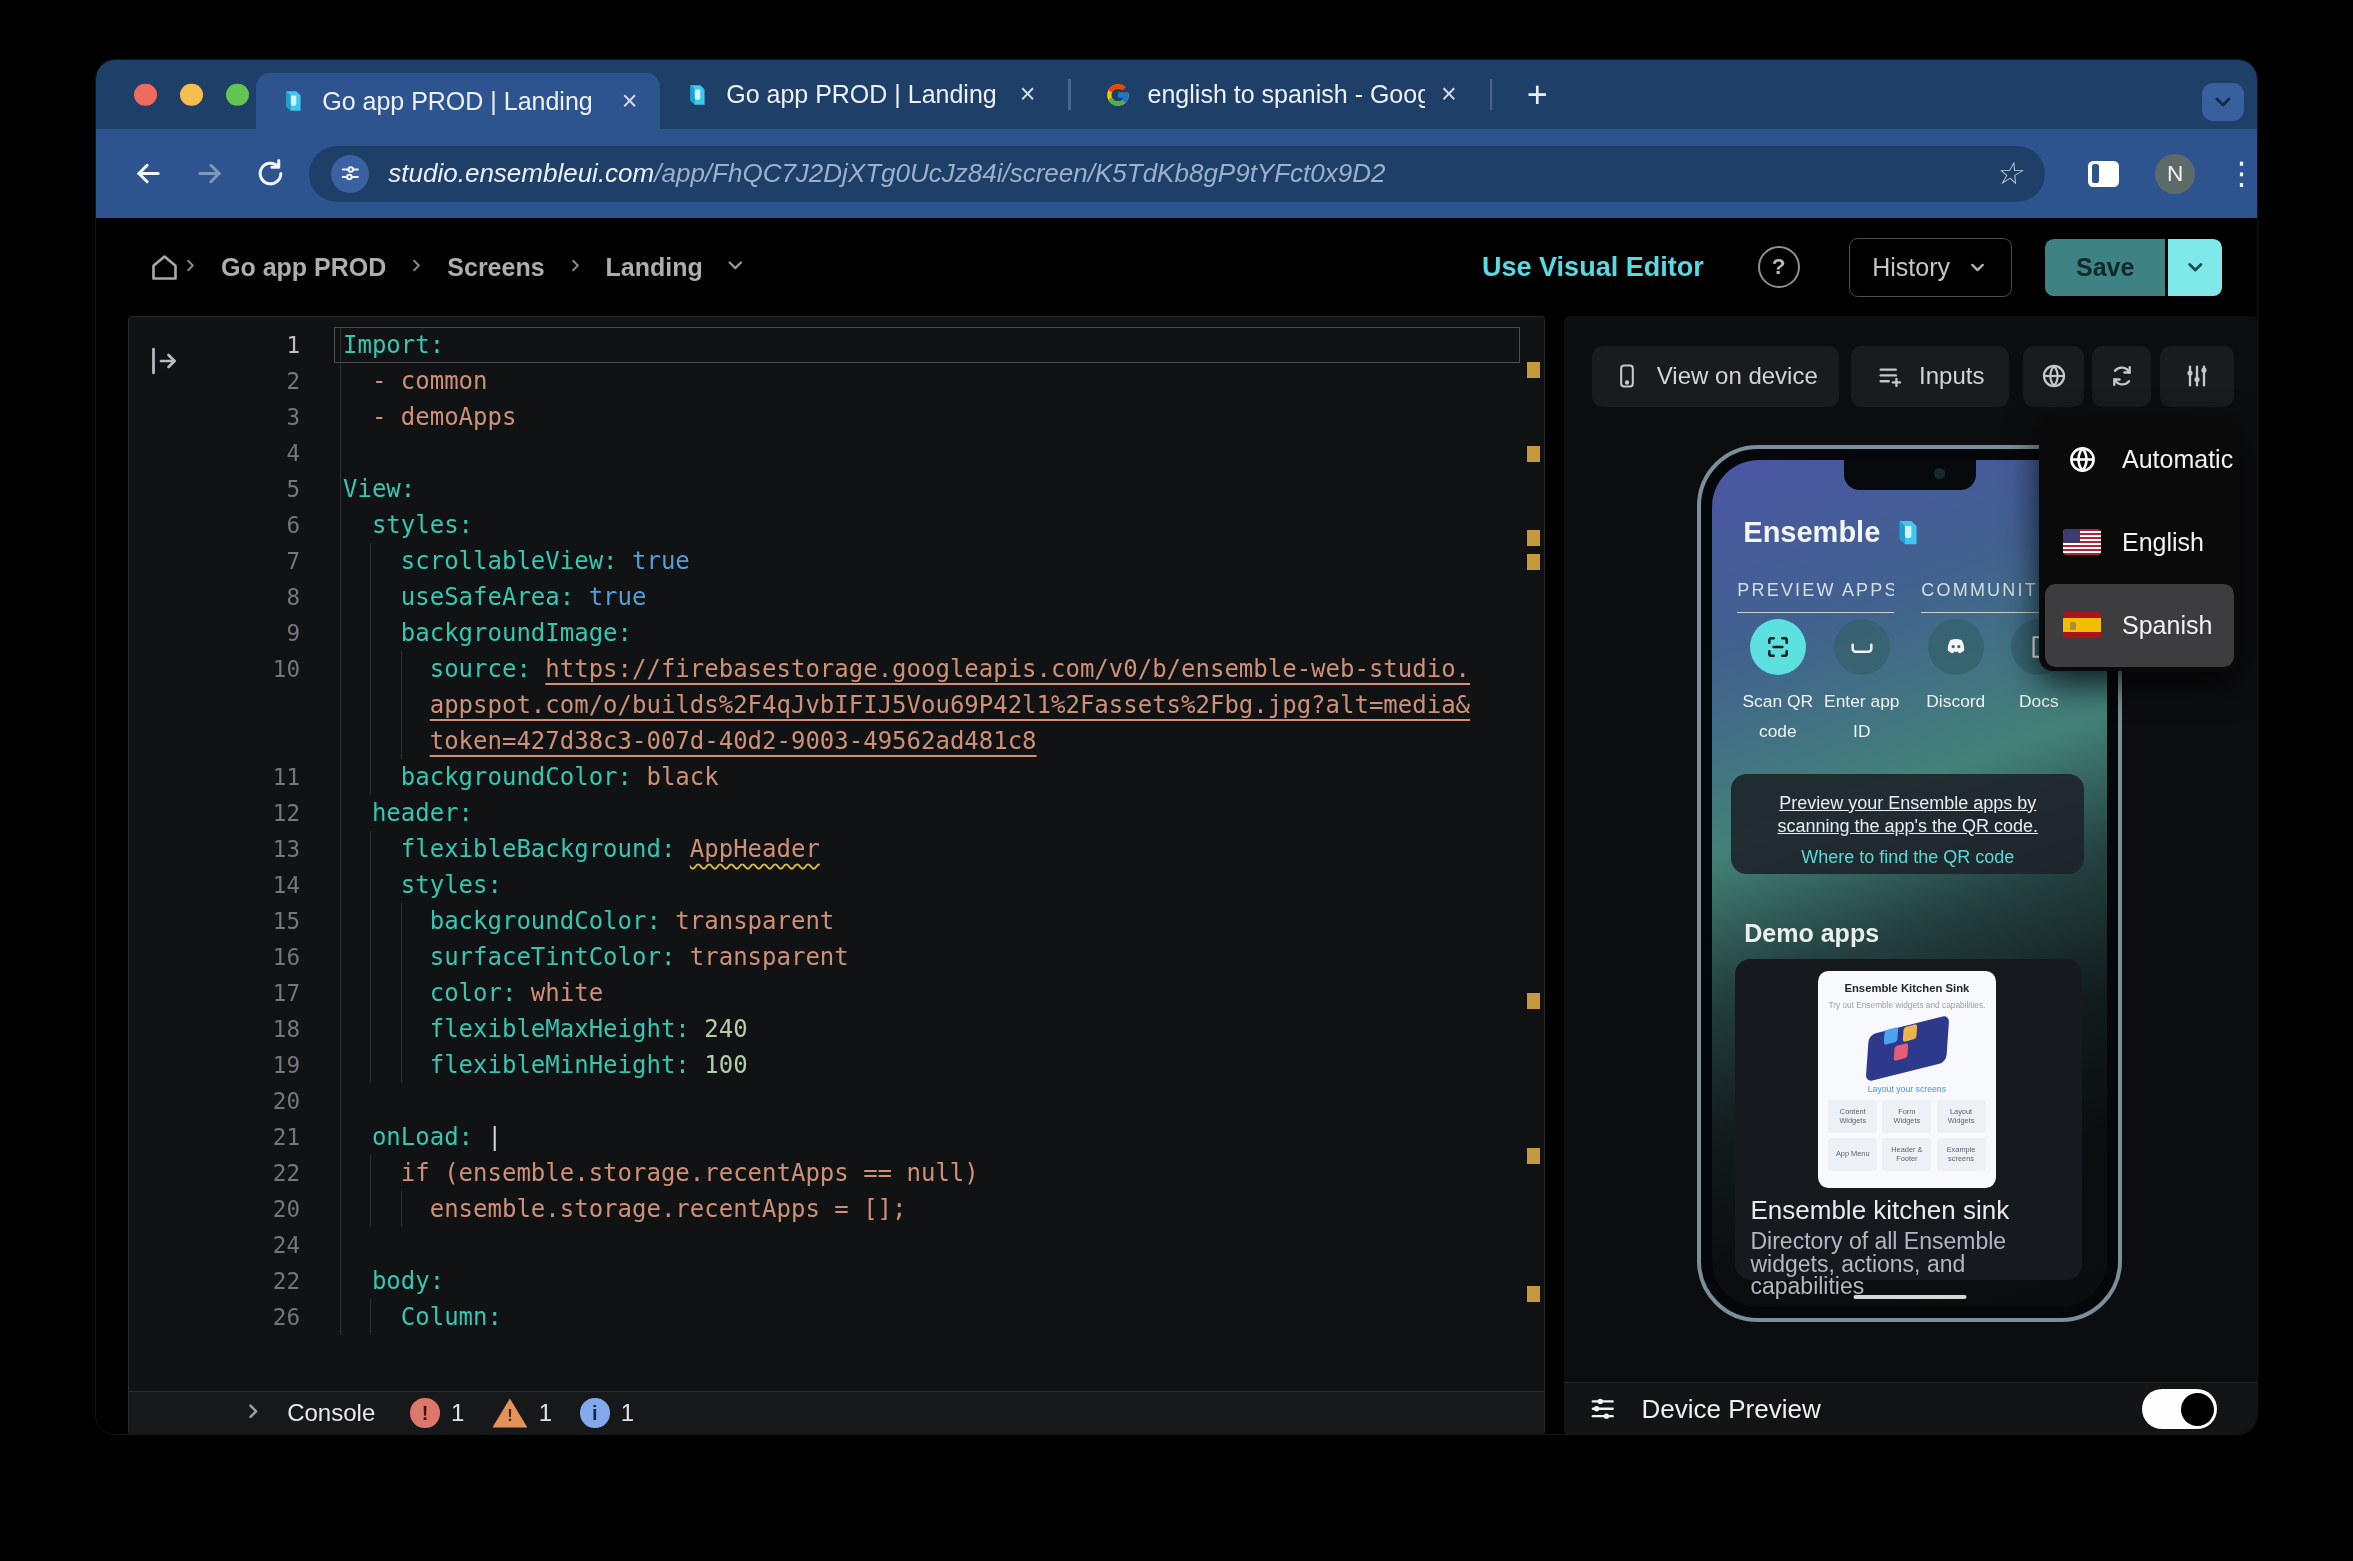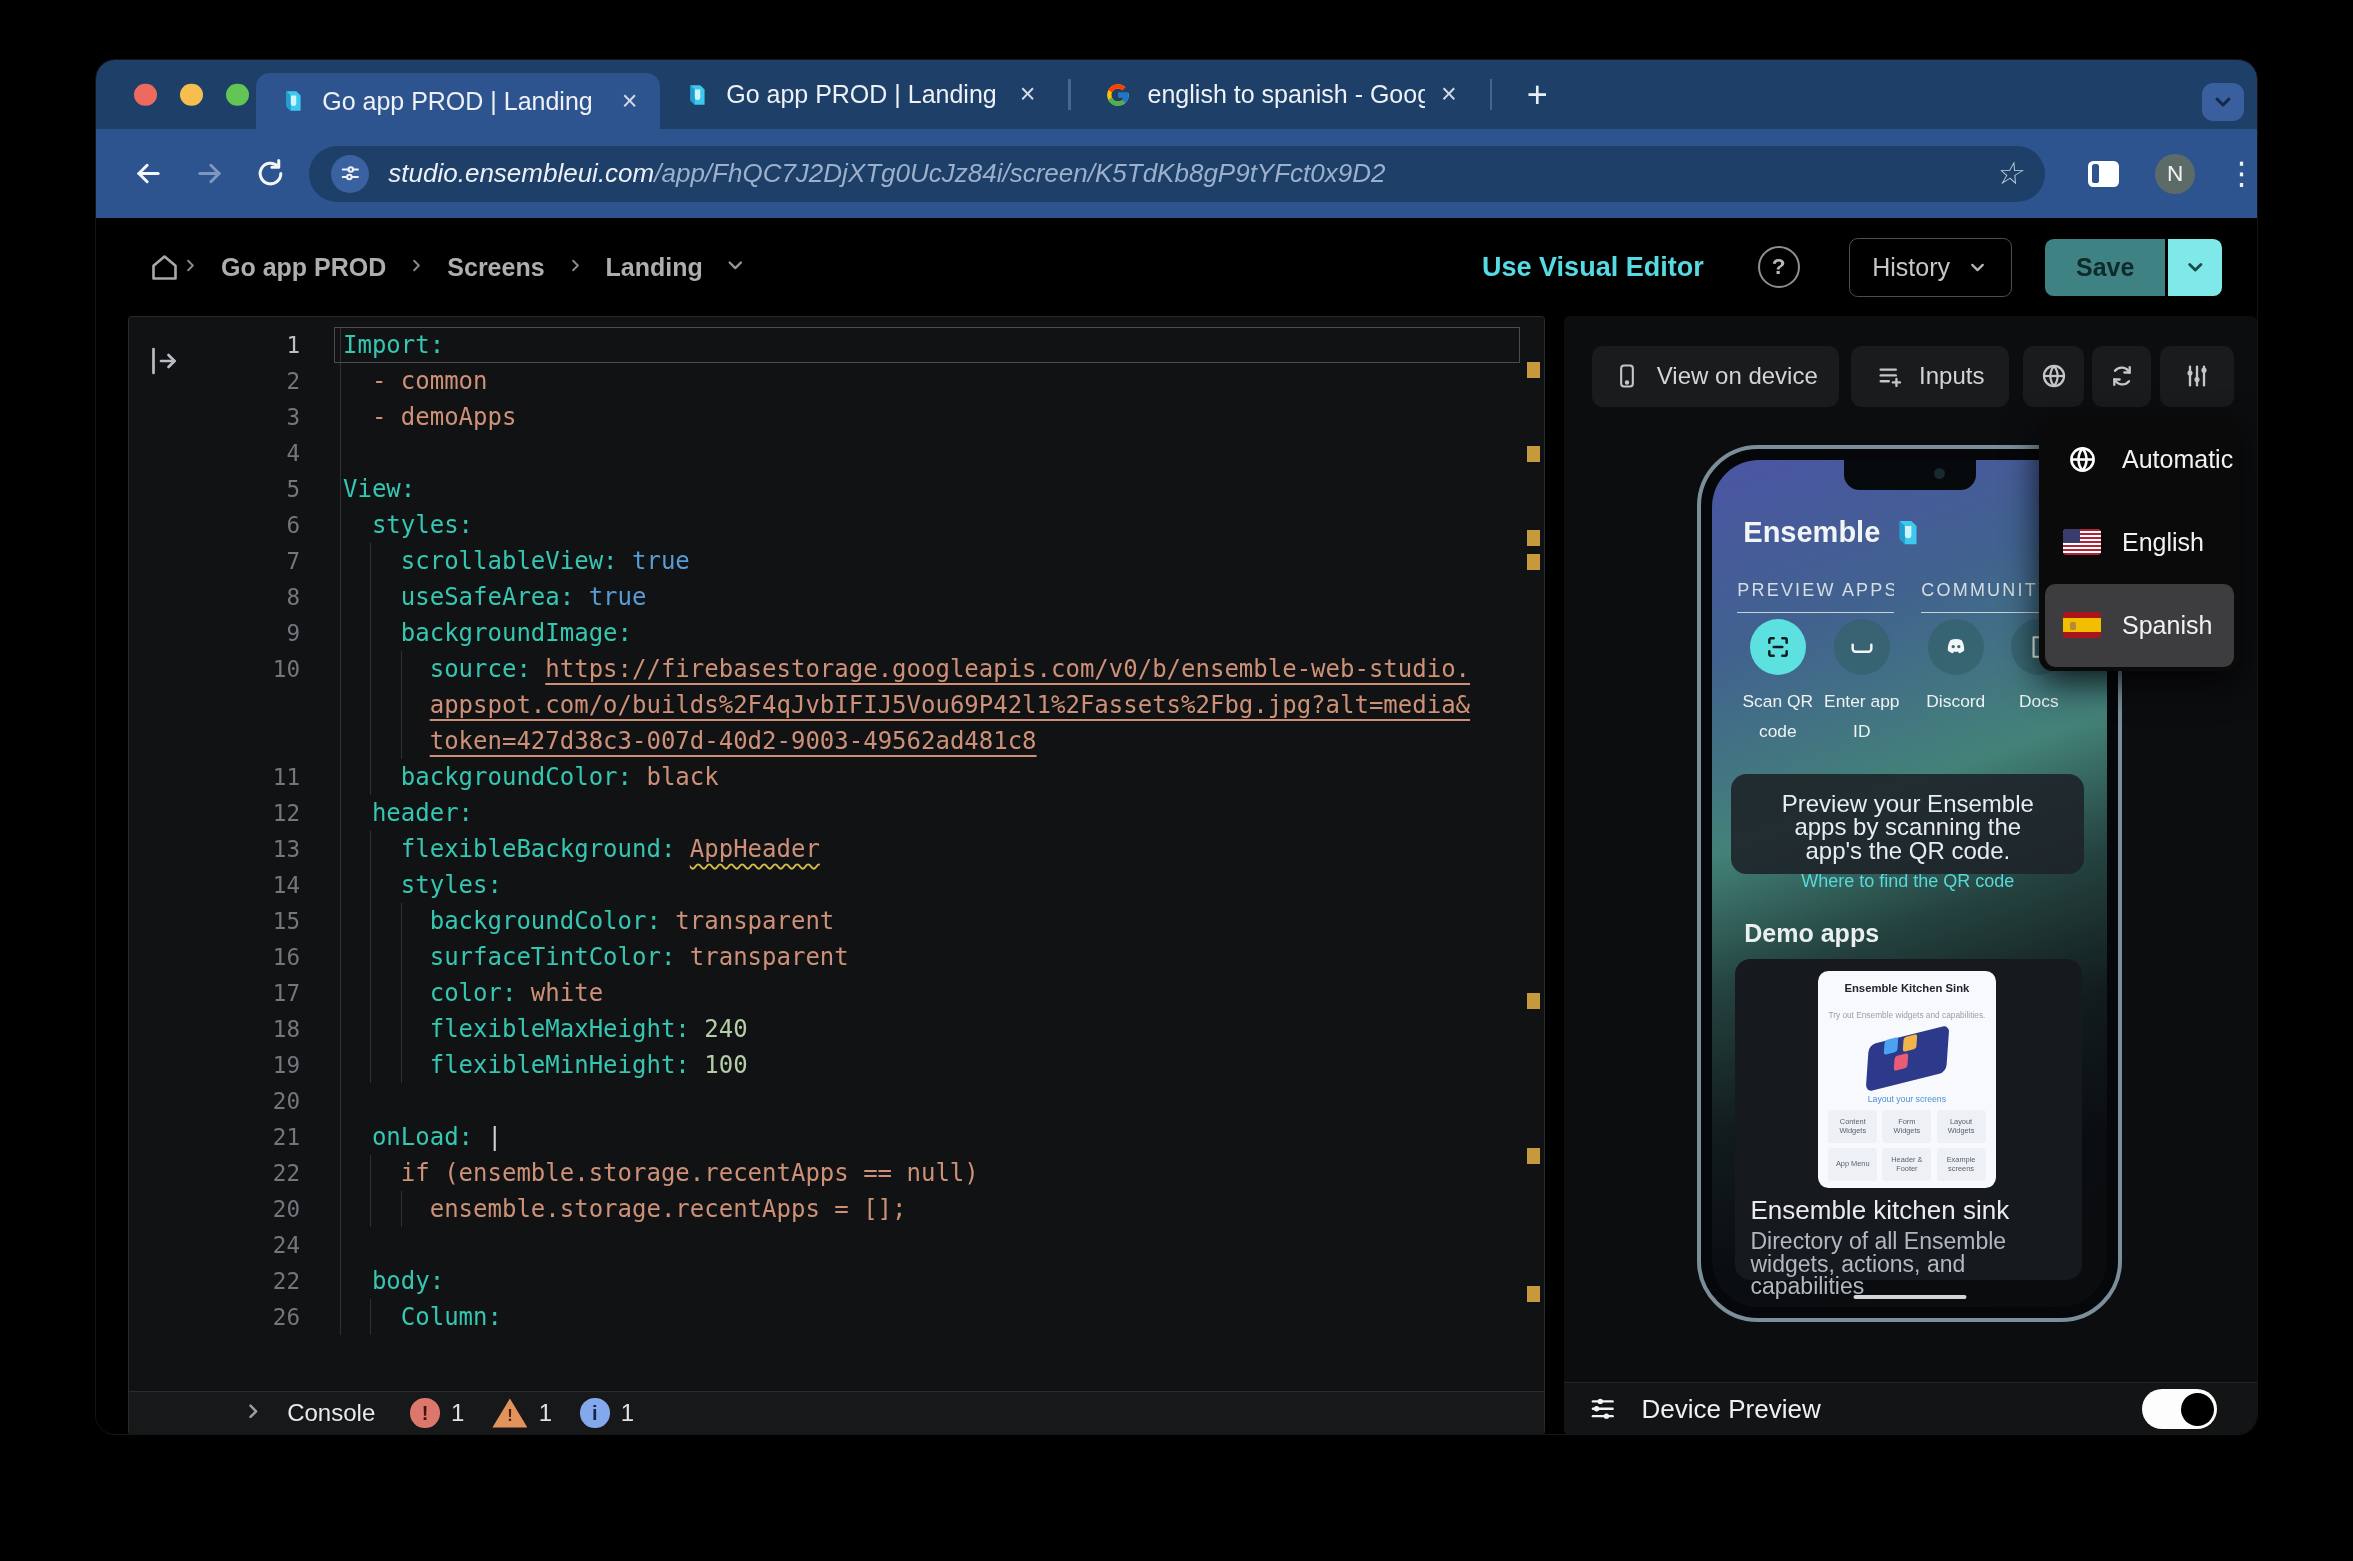--- a/index.html
+++ b/index.html
@@ -96,27 +96,27 @@
   #logo-row{position:absolute;left:31px;top:56px;display:flex;align-items:center;gap:12px;}
   #logo-text{font-size:29px;color:#f2f5f5;font-weight:600;}
   .sec{position:absolute;top:120px;color:#d5dfe1;font-size:18px;letter-spacing:2.2px;padding-bottom:10.4px;border-bottom:1.7px solid #c9d3d5;white-space:nowrap;overflow:hidden;}
   #sec-left{left:25px;width:157px;}
   #sec-right{left:209px;width:162px;}
   .action{position:absolute;top:159px;width:83px;text-align:center;}
   .circle{width:56px;height:56px;border-radius:50%;margin:0 auto;display:grid;place-items:center;background:rgba(52,98,107,.78);}
   .circle.qr{background:#5ce0e0;}
   .action .albl{margin-top:10.4px;font-size:17.4px;color:#eef2f3;line-height:30px;}
   #info-card{position:absolute;left:19px;top:314px;width:353px;height:100px;background:rgba(30,36,41,.9);border-radius:15.6px;text-align:center;box-sizing:border-box;padding-top:17.4px;}
-  #info-card .itxt{font-size:24px;color:#e9edef;line-height:23.5px;padding:0 35px;}
+  #info-card .itxt{font-size:18px;color:#e9edef;line-height:23.5px;padding:0 35px;text-decoration:underline;}
   #info-card .ilink{margin-top:8.7px;font-size:18px;color:#57d9d9;}
   #demo-h{position:absolute;left:32px;top:459px;font-size:25px;color:#eceff0;font-weight:600;}
   #demo-card{position:absolute;left:22.6px;top:499px;width:347px;height:321px;background:#16191d;border-radius:15.6px;}
   #mini{position:absolute;left:83px;top:11.3px;width:178px;height:217px;background:#f7f9fc;border-radius:10.4px;overflow:hidden;text-align:center;}
   #mini .mtitle{margin-top:11.3px;font-size:11.3px;font-weight:700;color:#23232e;}
-  #mini .msub{margin-top:16px;font-size:8.3px;color:#9aa0ab;}
+  #mini .msub{margin-top:6px;font-size:8.3px;color:#9aa0ab;}
   #illus{position:relative;width:130px;height:63px;margin:7px auto 0;}
   #illus .ph{position:absolute;left:24px;top:8.7px;width:83px;height:45px;background:#2d3a8c;border-radius:7px;transform:rotate(-14deg) skewX(-18deg);}
   #illus .t1,#illus .t2,#illus .t3{position:absolute;width:14px;height:14px;border-radius:2.6px;transform:rotate(-14deg) skewX(-18deg);}
   #illus .t1{left:42px;top:12px;background:#4aa3f0;}
   #illus .t2{left:61px;top:8.7px;background:#f0b54a;}
   #illus .t3{left:52px;top:28px;background:#e85d75;}
   #mini .mlink{margin-top:4.3px;font-size:8.7px;color:#4a90d9;}
   #tiles{display:grid;grid-template-columns:repeat(3,1fr);gap:5.2px;padding:6px 10.4px 0;}
   .tile{height:33px;background:#edf0f5;border-radius:3.5px;display:grid;place-items:center;font-size:7.4px;color:#5b5f6b;line-height:1.2;padding:1.7px;box-sizing:border-box;}
   #dtitle{position:absolute;left:15.6px;top:236px;font-size:26px;color:#e9ebec;font-weight:500;}

